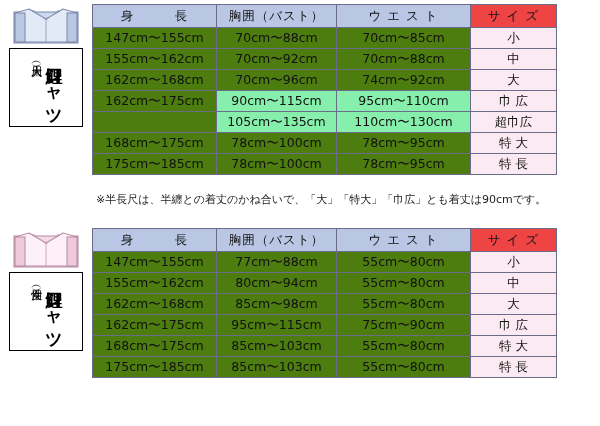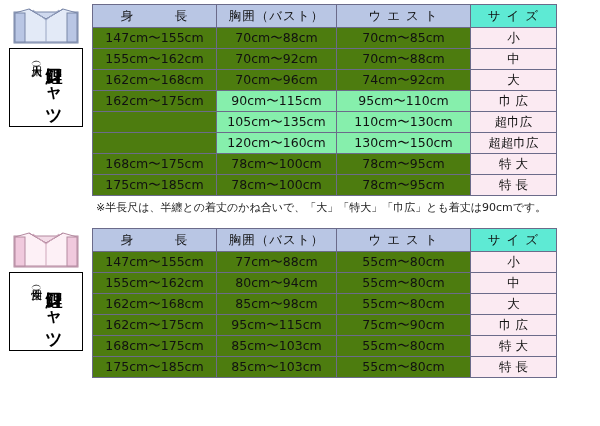--- a/index.html
+++ b/index.html
@@ -100,31 +100,31 @@
     height: 22px;
     letter-spacing: 1px;
   }
   .c0 { width: 124px; }
   .c1 { width: 120px; }
   .c2 { width: 134px; }
   .c3 { width: 86px; }
 
   
   .hd-blue   { background: #b9c6e4; }
-  .hd-pink   { background: #5eead4; }
+  .hd-pink   { background: #ef4444; }
   
   .bd-blue   { background: #4d7c0f; }
   .bd-pink   { background: #fbeaf2; }
   .bd-white  { background: #86efac; }
 
   .note {
     font-size: 11px;
     font-family: "DejaVu Sans", sans-serif;
     color: #222;
-    margin-top: 4px;
+    margin-top: 17px;
     margin-left: 96px;
   }
 </style>
 </head>
 <body>
 
 <div class="page">
 
   <div class="section" style="top:4px;">
     <div class="section-inner">
@@ -187,26 +187,20 @@
             <td class="bd-white">95cm〜110cm</td>
             <td class="bd-pink">巾 広</td>
           </tr>
           <tr>
             <td class="bd-blue"></td>
             <td class="bd-white">105cm〜135cm</td>
             <td class="bd-white">110cm〜130cm</td>
             <td class="bd-pink">超巾広</td>
           </tr>
           <tr>
-            <td class="bd-blue"></td>
-            <td class="bd-white">120cm〜160cm</td>
-            <td class="bd-white">130cm〜150cm</td>
-            <td class="bd-pink">超超巾広</td>
-          </tr>
-          <tr>
             <td class="bd-blue">168cm〜175cm</td>
             <td class="bd-blue">78cm〜100cm</td>
             <td class="bd-blue">78cm〜95cm</td>
             <td class="bd-pink">特 大</td>
           </tr>
           <tr>
             <td class="bd-blue">175cm〜185cm</td>
             <td class="bd-blue">78cm〜100cm</td>
             <td class="bd-blue">78cm〜95cm</td>
             <td class="bd-pink">特 長</td>

